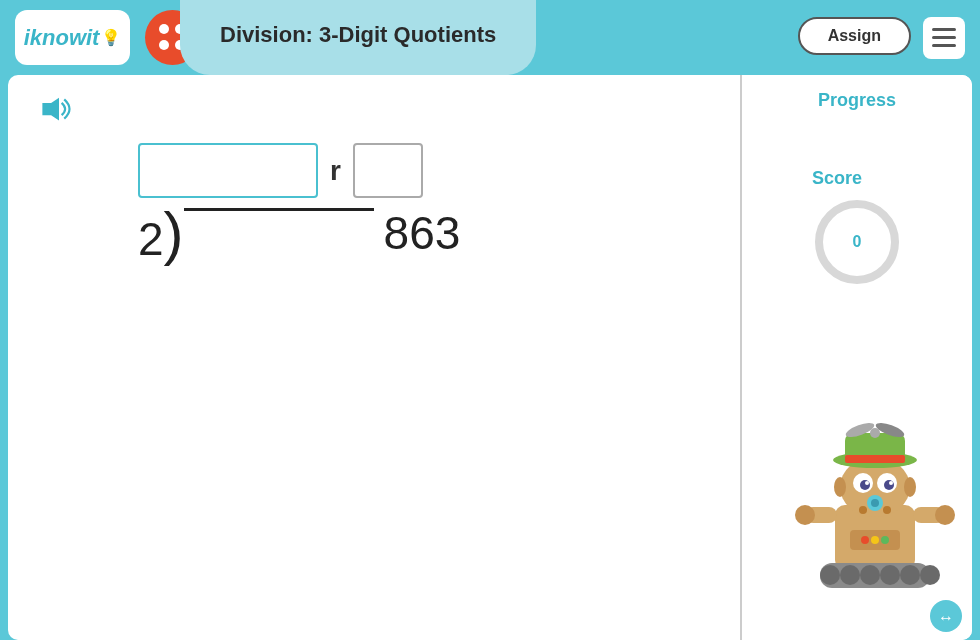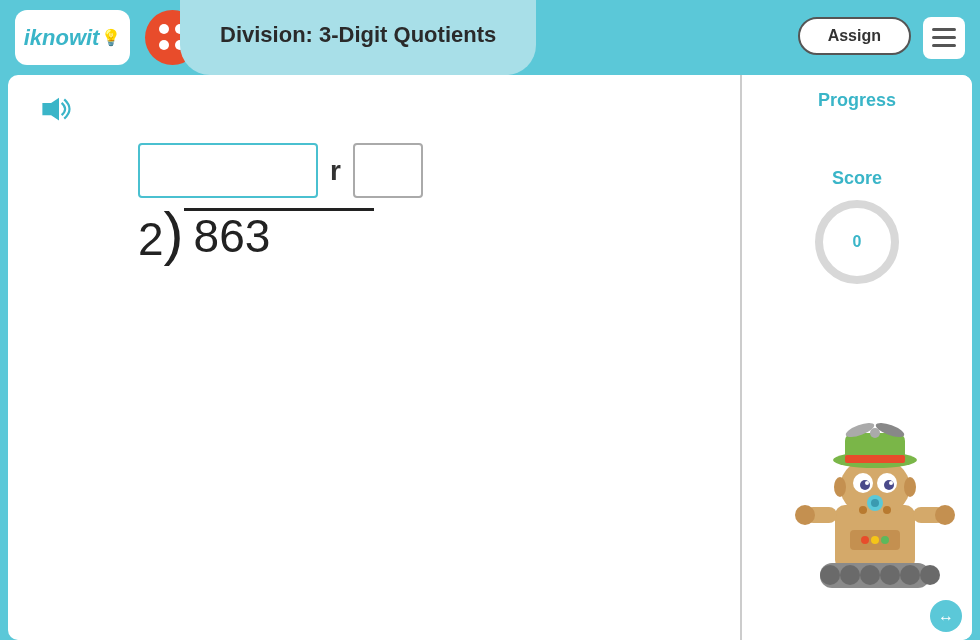--- a/index.html
+++ b/index.html
@@ -302,21 +302,20 @@
       left: 50%;
       transform: translate(-50%, -50%);
       font-size: 16px;
       color: #3ab5c8;
       font-weight: bold;
     }
 
     .score-section {
       display: flex;
       flex-direction: column;
-      align-items: center;
       margin-bottom: 10px;
     }
 
     .robot-container {
       position: absolute;
       bottom: 30px;
       right: 5px;
       width: 180px;
       height: 200px;
       display: flex;
@@ -394,21 +393,21 @@
         <input type="text" class="quotient-box" style="outline: none; font-size: 28px; text-align: center; border: 2.5px solid rgb(74, 192, 208); border-radius: 4px;">
         <span class="remainder-label">r</span>
         <input type="text" class="remainder-box" style="outline: none; font-size: 28px; text-align: center; border: 2.5px solid rgb(170, 170, 170); border-radius: 4px;">
       </div>
 
       <div class="division-row">
         <span class="divisor">2</span>
         <div style="display:flex; flex-direction:column;">
           <div style="display:flex; align-items:flex-start;">
             <span class="division-bracket">)</span>
-            <div style="display:flex; flex-direction:column;">
+            <div style="display:flex; flex-direction:row;">
               <div style="width:190px; height:3px; background:#222; margin-bottom:0;"></div>
               <span class="dividend">863</span>
             </div>
           </div>
         </div>
       </div>
     </div>
 
     <div class="bottom-buttons">
     </div>

